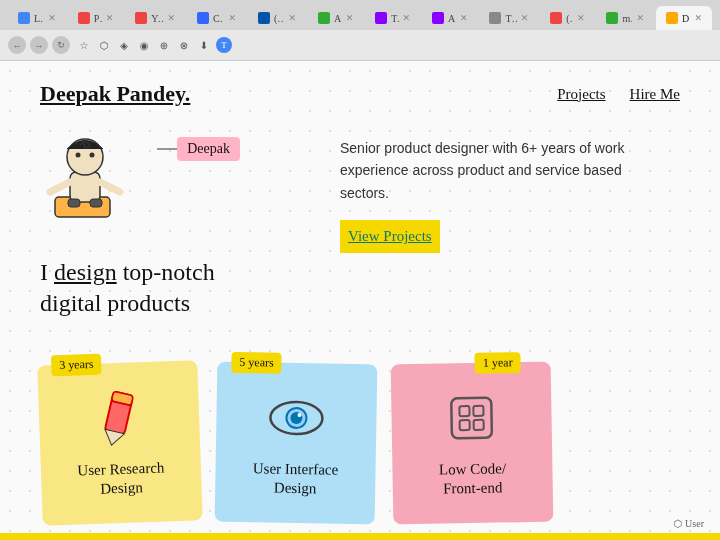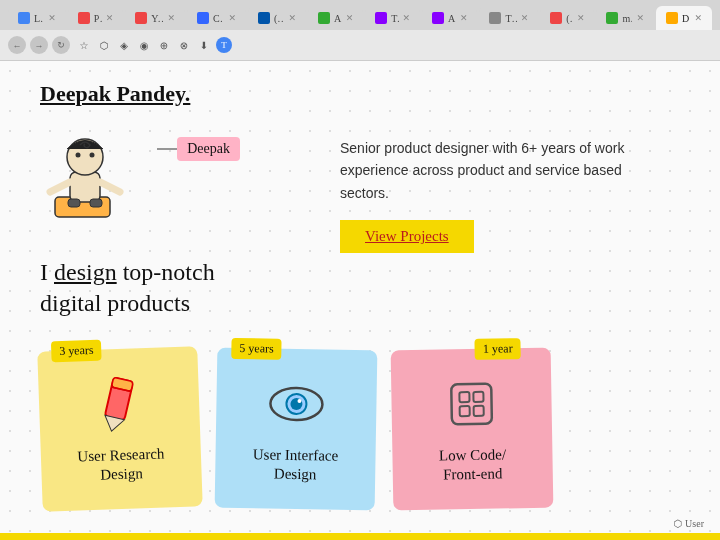--- a/index.html
+++ b/index.html
@@ -161,21 +161,21 @@
       text-decoration: underline;
       cursor: pointer;
       font-family: Georgia, serif;
     }
 
     
     .hero-section {
       display: flex;
       gap: 40px;
       align-items: flex-start;
-      margin-bottom: 30px;
+      margin-bottom: 44px;
     }
 
     .hero-left {
       flex: 0 0 260px;
     }
 
     .illustration-container {
       position: relative;
       width: 200px;
       height: 120px;
@@ -232,22 +232,22 @@
       color: #333;
       line-height: 1.6;
       margin-bottom: 16px;
       max-width: 300px;
       font-family: Liberation Sans, sans-serif;
     }
 
     .view-projects-btn {
       display: inline-block;
       background: #f5d800;
-      color: #b91c1c;
-      padding: 8px 25px;
+      color: #0f766e;
+      padding: 8px 8px;
       font-size: 15px;
       font-family: Georgia, serif;
       text-decoration: underline;
       cursor: pointer;
       border: none;
       outline: none;
     }
 
     
     .skills-section {
@@ -429,20 +429,24 @@
       <div class="toolbar-icon">⬇</div>
       <div class="toolbar-icon" style="background:#4285f4;color:white;border-radius:50%;width:16px;height:16px;font-size:9px;display:flex;align-items:center;justify-content:center;">T</div>
     </div>
   </div>
 </div>
 
 <div class="page-content">
 
   <header class="site-header">
     <div class="site-logo">Deepak Pandey.</div>
+    <nav class="site-nav">
+      <span class="nav-link">Projects</span>
+      <span class="nav-link">Hire Me</span>
+    </nav>
   </header>
 
   <div class="hero-section">
     <div class="hero-left">
       <div class="illustration-container">
         
         <svg class="person-svg" viewBox="0 0 90 100" xmlns="http://www.w3.org/2000/svg">
 
           <rect x="15" y="70" width="55" height="20" rx="4" fill="#ffb347" stroke="#333" stroke-width="1.5"></rect>
 

